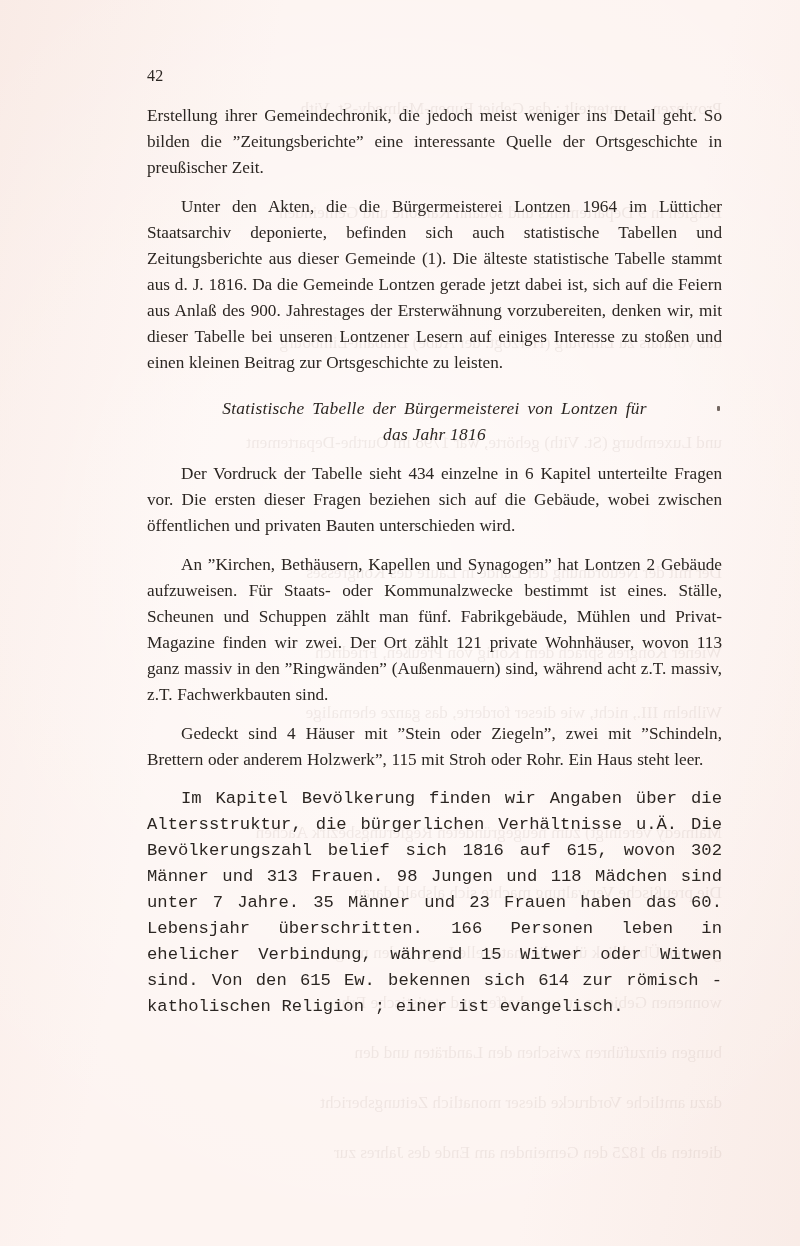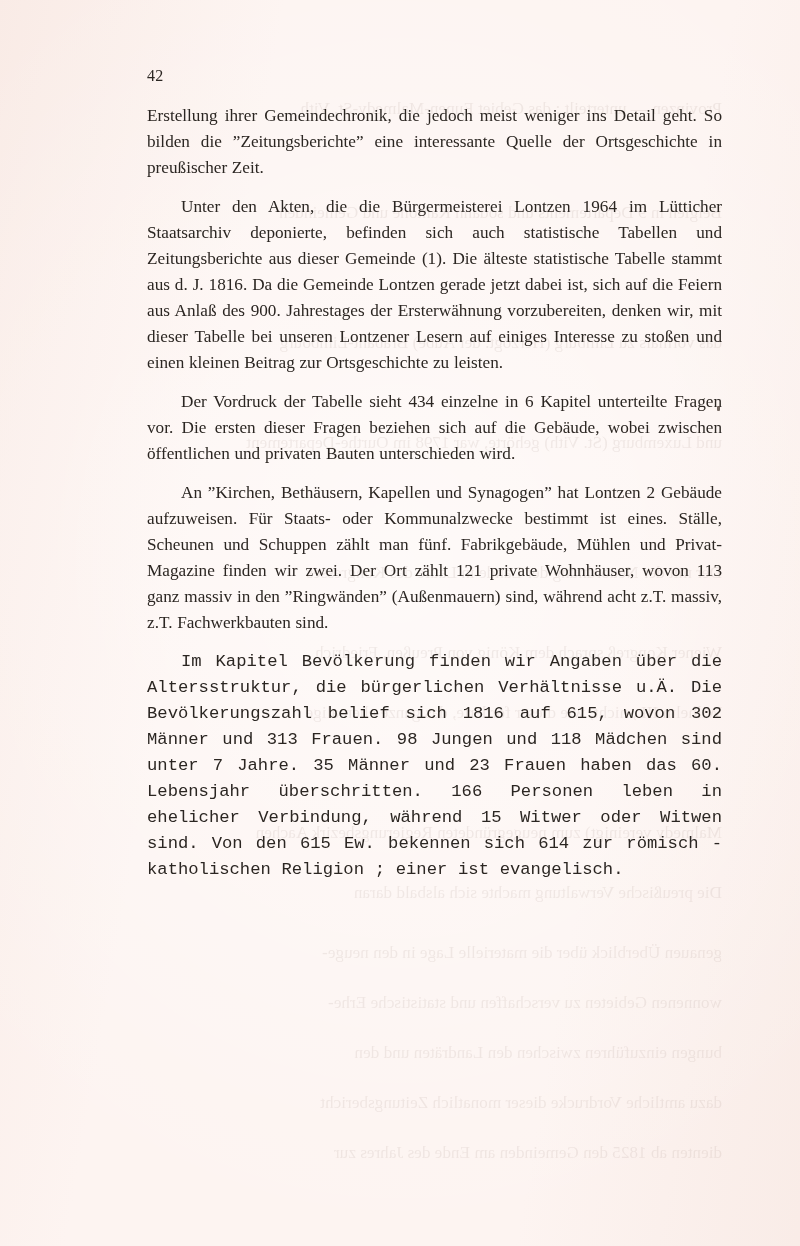--- a/index.html
+++ b/index.html
@@ -138,25 +138,30 @@
   <div id="content">
 
     <div class="folio">42</div>
 
     <div class="textcol">
 
       <p class="para">Erstellung ihrer Gemeindechronik, die jedoch meist weniger ins Detail geht. So bilden die ”Zeitungsberichte” eine interessante Quelle der Ortsgeschichte in preußischer Zeit.</p>
 
       <p class="para indent">Unter den Akten, die die Bürgermeisterei Lontzen 1964 im Lütticher Staatsarchiv deponierte, befinden sich auch statistische Tabellen und Zeitungsberichte aus dieser Gemeinde (1). Die älteste statistische Tabelle stammt aus d. J. 1816. Da die Gemeinde Lontzen gerade jetzt dabei ist, sich auf die Feiern aus Anlaß des 900. Jahrestages der Ersterwähnung vorzubereiten, denken wir, mit dieser Tabelle bei unseren Lontzener Lesern auf einiges Interesse zu stoßen und einen kleinen Beitrag zur Ortsgeschichte zu leisten.</p>
 
+      <div class="heading">
+        <span class="hl hl1">Statistische Tabelle der Bürgermeisterei von Lontzen für</span>
+        <span class="hl hl2">das Jahr 1816</span>
+      </div>
 
       <p class="para indent">Der Vordruck der Tabelle sieht 434 einzelne in 6 Kapitel unterteilte Fragen vor. Die ersten dieser Fragen beziehen sich auf die Gebäude, wobei zwischen öffentlichen und privaten Bauten unterschieden wird.</p>
 
       <p class="para indent">An ”Kirchen, Bethäusern, Kapellen und Synagogen” hat Lontzen 2 Gebäude aufzuweisen. Für Staats- oder Kommunalzwecke bestimmt ist eines. Ställe, Scheunen und Schuppen zählt man fünf. Fabrikgebäude, Mühlen und Privat-Magazine finden wir zwei. Der Ort zählt 121 private Wohnhäuser, wovon 113 ganz massiv in den ”Ringwänden” (Außenmauern) sind, während acht z.T. massiv, z.T. Fachwerkbauten sind.</p>
 
+      <p class="para indent">Gedeckt sind 4 Häuser mit ”Stein oder Ziegeln”, zwei mit ”Schindeln, Brettern oder anderem Holzwerk”, 115 mit Stroh oder Rohr. Ein Haus steht leer.</p>
 
       <p class="para indent nogap">Im Kapitel Bevölkerung finden wir Angaben über die Altersstruktur, die bürgerlichen Verhältnisse u.Ä. Die Bevölkerungszahl belief sich 1816 auf 615, wovon 302 Männer und 313 Frauen. 98 Jungen und 118 Mädchen sind unter 7 Jahre. 35 Männer und 23 Frauen haben das 60. Lebensjahr überschritten. 166 Personen leben in ehelicher Verbindung, während 15 Witwer oder Witwen sind. Von den 615 Ew. bekennen sich 614 zur römisch - katholischen Religion ; einer ist evangelisch.</p>
 
     </div>
 
   </div>
 
   <div class="speck" style="left: 717px; top: 406px;"></div>
 
 </div>

